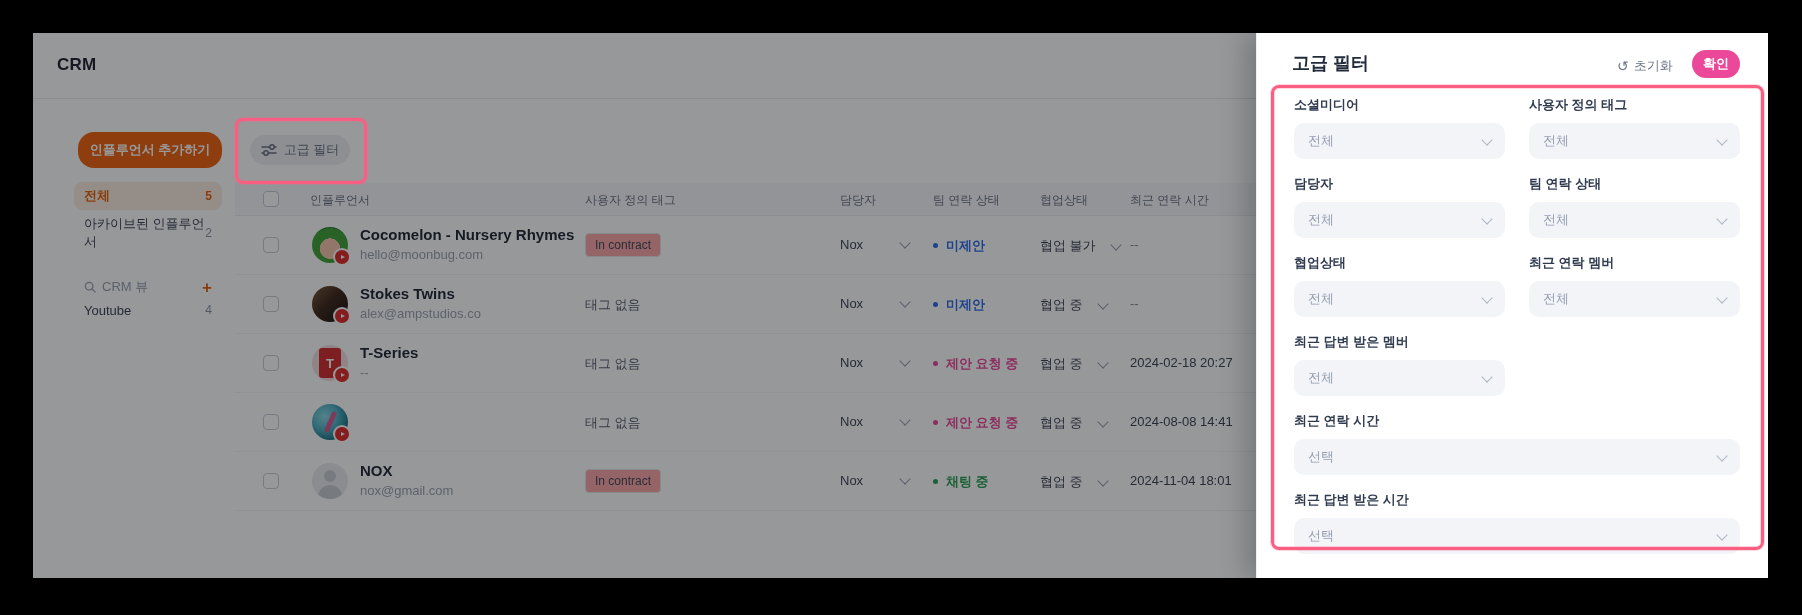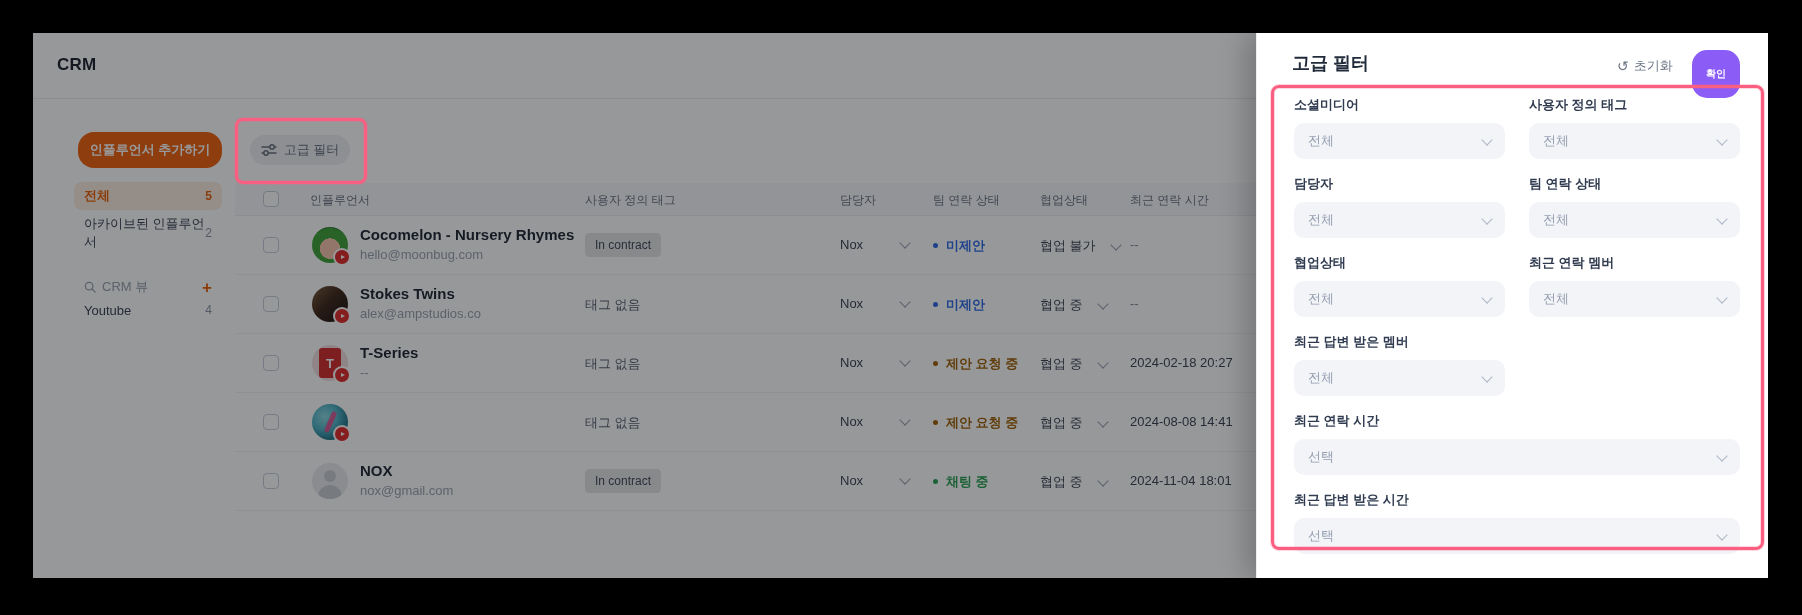--- a/index.html
+++ b/index.html
@@ -52,45 +52,45 @@
   .av-default { background:#E9EBEE; overflow:hidden; }
   .av-default::before { content:''; position:absolute; width:12px; height:12px; border-radius:50%; background:#C9CDD3; margin-top:-10px; }
   .av-default::after { content:''; position:absolute; width:24px; height:14px; border-radius:12px 12px 0 0; background:#C9CDD3; margin-top:22px; }
   .yt-badge { position:absolute; right:-3px; bottom:-3px; width:14px; height:14px; border-radius:50%; background:#E02B2B;
               border:2px solid #fff; display:flex; align-items:center; justify-content:center; }
   .yt-badge::after { content:''; border-left:4px solid #fff; border-top:2.5px solid transparent; border-bottom:2.5px solid transparent; margin-left:1px; }
   .cell-name { position:absolute; left:125px; top:10px; }
   .nm { font-size:15px; font-weight:600; color:#1F2733; line-height:18px; white-space:nowrap; }
   .em { font-size:13px; color:#9CA3AF; line-height:17px; margin-top:2px; white-space:nowrap; }
   .cell-tag-text { position:absolute; left:350px; top:21px; font-size:13px; color:#5B6472; white-space:nowrap; }
-  .cell-tag-chip { position:absolute; left:350px; top:17px; height:22px; padding:0 9px; background:#e5e5e5; border:1px solid #E3E5E8;
+  .cell-tag-chip { position:absolute; left:350px; top:17px; height:22px; padding:0 9px; background:#fca5a5; border:1px solid #E3E5E8;
                    border-radius:4px; font-size:12px; color:#414B5A; display:flex; align-items:center; white-space:nowrap; }
   .cell-owner { position:absolute; left:605px; top:21px; font-size:13px; color:#3D4654; display:flex; align-items:center; gap:38px; }
   .cell-collab { position:absolute; left:805px; top:21px; font-size:13px; color:#3D4654; display:flex; align-items:center; gap:16px; }
   .cell-status { position:absolute; left:698px; top:21px; font-size:13px; font-weight:600; white-space:nowrap; }
   .cell-status::before { content:''; display:inline-block; width:5px; height:5px; border-radius:50%; background:currentColor;
                          margin-right:8px; vertical-align:2px; }
-  .st-blue { color:#2F6BE4; } .st-amber { color:#a16207; } .st-green { color:#2BA052; }
+  .st-blue { color:#2F6BE4; } .st-amber { color:#ec4899; } .st-green { color:#2BA052; }
   .cell-time { position:absolute; left:895px; top:21px; font-size:13px; color:#3D4654; white-space:nowrap; }
   .cell-time.muted { color:#808A98; }
   .chev { display:inline-block; width:7px; height:7px; border-right:1.6px solid #98A1AF; border-bottom:1.6px solid #98A1AF;
           transform:rotate(45deg); margin-top:-3px; }
 
   
   .backdrop { position:absolute; left:33px; top:33px; width:1735px; height:545px; background:rgba(8,10,14,0.42); z-index:30; }
 
   
   .drawer { position:absolute; left:1256px; top:33px; width:512px; height:545px; background:#fff; z-index:40;
             border-left:1px solid #ECEEF1; box-shadow:-10px 0 26px rgba(0,0,0,0.22); box-sizing:border-box; }
   .drawer-title { position:absolute; left:35px; top:18px; font-size:18px; font-weight:700; color:#222B3A; }
   .drawer-reset { position:absolute; left:360px; top:24px; display:flex; align-items:center; gap:5px;
                   font-size:13px; color:#6B7486; background:none; border:none; padding:0; }
   .drawer-reset .ric { font-size:14px; line-height:1; }
-  .drawer-confirm { position:absolute; left:435px; top:17px; width:48px; height:48px; border-radius:15px; border:none;
-                    background:#8b5cf6; color:#fff; font-size:10px; font-weight:700; }
+  .drawer-confirm { position:absolute; left:435px; top:17px; width:48px; height:28px; border-radius:15px; border:none;
+                    background:#ec4899; color:#fff; font-size:13px; font-weight:700; }
   .fields { position:absolute; left:37px; top:63px; width:446px; }
   .frow { display:flex; gap:24px; margin-bottom:16px; }
   .field { width:211px; }
   .field.full { width:446px; }
   .flabel { display:block; font-size:13px; font-weight:700; color:#313C51; margin-bottom:9px; white-space:nowrap; }
   .fselect { position:relative; height:36px; background:#F2F4F8; border-radius:10px; display:flex; align-items:center;
              padding:0 14px; box-sizing:border-box; font-size:13px; color:#959DB0; }
   .fselect .chev { position:absolute; right:14px; border-color:#AEB6C4; }
 
   

